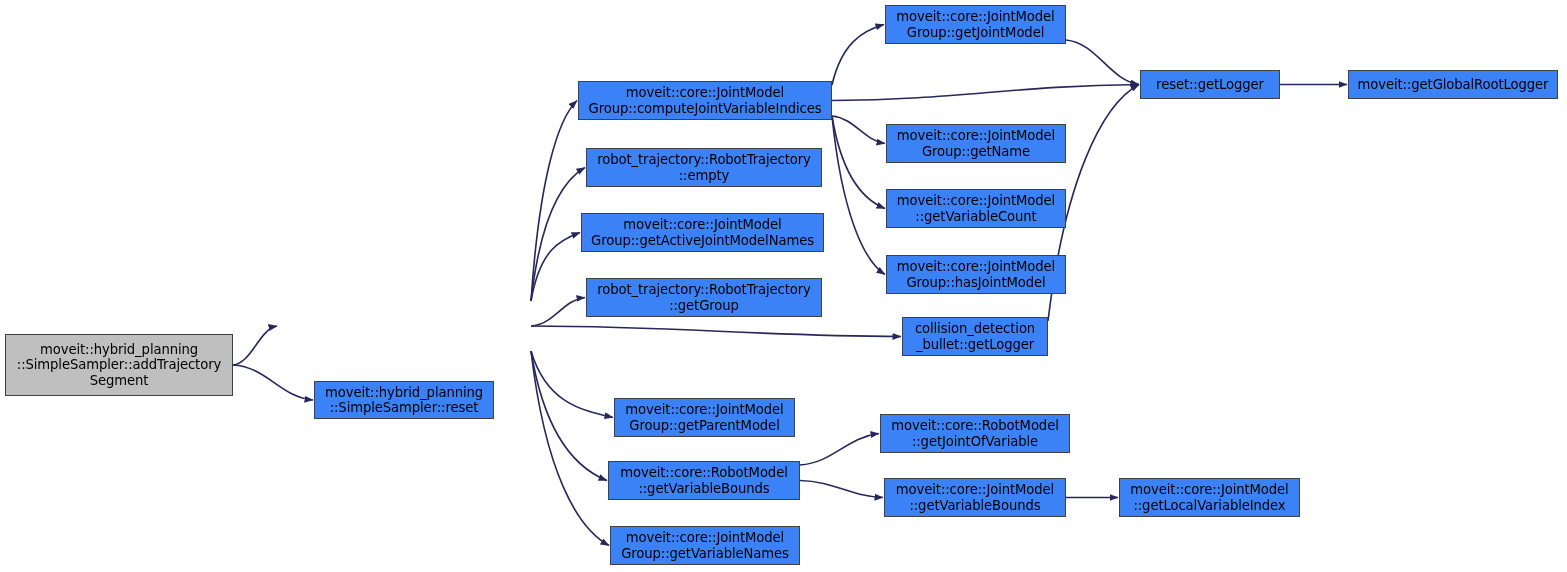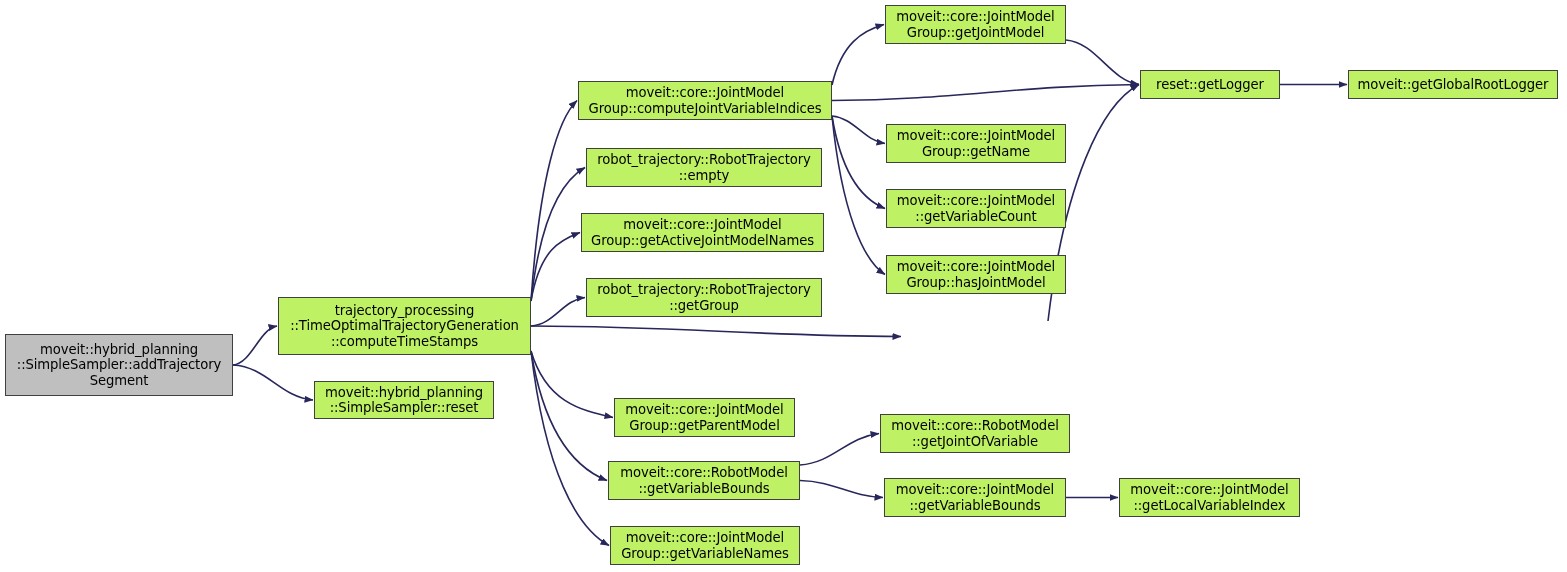--- a/index.html
+++ b/index.html
@@ -20,21 +20,21 @@
     left: 0;
     top: 0;
     width: 1567px;
     height: 572px;
     pointer-events: none;
   }
   .node {
     position: absolute;
     box-sizing: border-box;
     border: 1px solid #404040;
-    background: #bef264;
+    background: #3b82f6;
     color: #000000;
     display: flex;
     align-items: center;
     justify-content: center;
     text-align: center;
     font-size: 13.2px;
     line-height: 15.5px;
     letter-spacing: -0.1px;
     white-space: pre-line;
     padding: 0 3px;
@@ -78,23 +78,20 @@
         <path d="M 1048 321 C 1064.56 182.39999999999998, 1101.36 104.66, 1139 84.5" marker-end="url(#arrowhead)"></path>
         <path d="M 1280 84.5 C 1308.56 84.5, 1319.44 84.5, 1347 84.5" marker-end="url(#arrowhead)"></path>
         <path d="M 800 465 C 833.6 462.65, 846.4 437.26, 879 433.5" marker-end="url(#arrowhead)"></path>
         <path d="M 800 480.5 C 835.28 481.35, 848.72 496.14, 883 497.5" marker-end="url(#arrowhead)"></path>
         <path d="M 1066 497.5 C 1088.26 497.5, 1096.74 497.5, 1118 497.5" marker-end="url(#arrowhead)"></path>
       </g>
   </svg>
 <div class="node root" style="left: 5px; top: 334px; width: 228px; height: 62px;"><span class="node-label">moveit::hybrid_planning
 ::SimpleSampler::addTrajectory
 Segment</span></div>
-    <div class="node" style="left: 278px; top: 297px; width: 253px; height: 58px;"><span class="node-label">trajectory_processing
-::TimeOptimalTrajectoryGeneration
-::computeTimeStamps</span></div>
     <div class="node" style="left: 314px; top: 381px; width: 180px; height: 38px;"><span class="node-label">moveit::hybrid_planning
 ::SimpleSampler::reset</span></div>
     <div class="node" style="left: 578px; top: 81px; width: 254px; height: 39px;"><span class="node-label">moveit::core::JointModel
 Group::computeJointVariableIndices</span></div>
     <div class="node" style="left: 586px; top: 148px; width: 236px; height: 39px;"><span class="node-label">robot_trajectory::RobotTrajectory
 ::empty</span></div>
     <div class="node" style="left: 581px; top: 213px; width: 243px; height: 39px;"><span class="node-label">moveit::core::JointModel
 Group::getActiveJointModelNames</span></div>
     <div class="node" style="left: 586px; top: 278px; width: 236px; height: 39px;"><span class="node-label">robot_trajectory::RobotTrajectory
 ::getGroup</span></div>
@@ -105,20 +102,22 @@
     <div class="node" style="left: 610px; top: 526px; width: 190px; height: 39px;"><span class="node-label">moveit::core::JointModel
 Group::getVariableNames</span></div>
     <div class="node" style="left: 885px; top: 5px; width: 181px; height: 39px;"><span class="node-label">moveit::core::JointModel
 Group::getJointModel</span></div>
     <div class="node" style="left: 886px; top: 124px; width: 180px; height: 39px;"><span class="node-label">moveit::core::JointModel
 Group::getName</span></div>
     <div class="node" style="left: 886px; top: 189px; width: 180px; height: 39px;"><span class="node-label">moveit::core::JointModel
 ::getVariableCount</span></div>
     <div class="node" style="left: 886px; top: 255px; width: 180px; height: 39px;"><span class="node-label">moveit::core::JointModel
 Group::hasJointModel</span></div>
+    <div class="node" style="left: 902px; top: 317px; width: 146px; height: 39px;"><span class="node-label">collision_detection
+_bullet::getLogger</span></div>
     <div class="node" style="left: 880px; top: 414px; width: 190px; height: 39px;"><span class="node-label">moveit::core::RobotModel
 ::getJointOfVariable</span></div>
     <div class="node" style="left: 884px; top: 478px; width: 182px; height: 39px;"><span class="node-label">moveit::core::JointModel
 ::getVariableBounds</span></div>
     <div class="node" style="left: 1140px; top: 70px; width: 140px; height: 29px;"><span class="node-label">reset::getLogger</span></div>
     <div class="node" style="left: 1119px; top: 478px; width: 181px; height: 39px;"><span class="node-label">moveit::core::JointModel
 ::getLocalVariableIndex</span></div>
     <div class="node" style="left: 1348px; top: 70px; width: 210px; height: 29px; text-align: center;"><span class="node-label">moveit::getGlobalRootLogger</span></div>
   </div>
 

